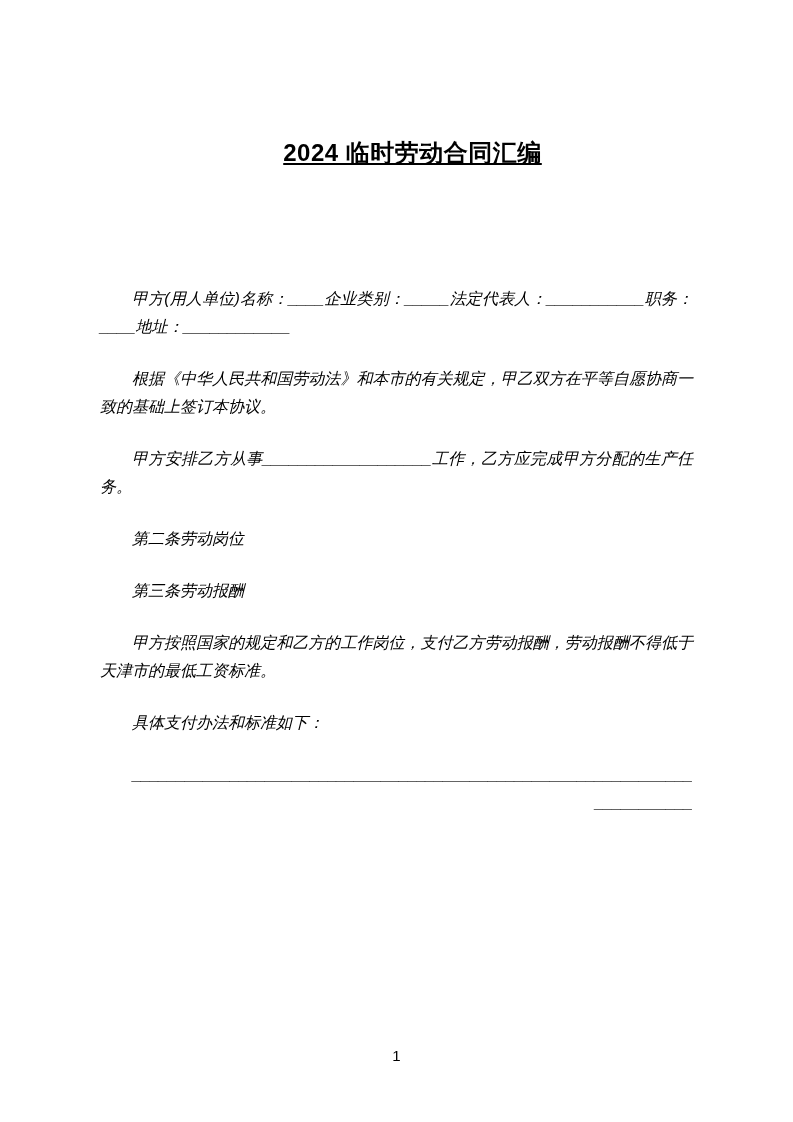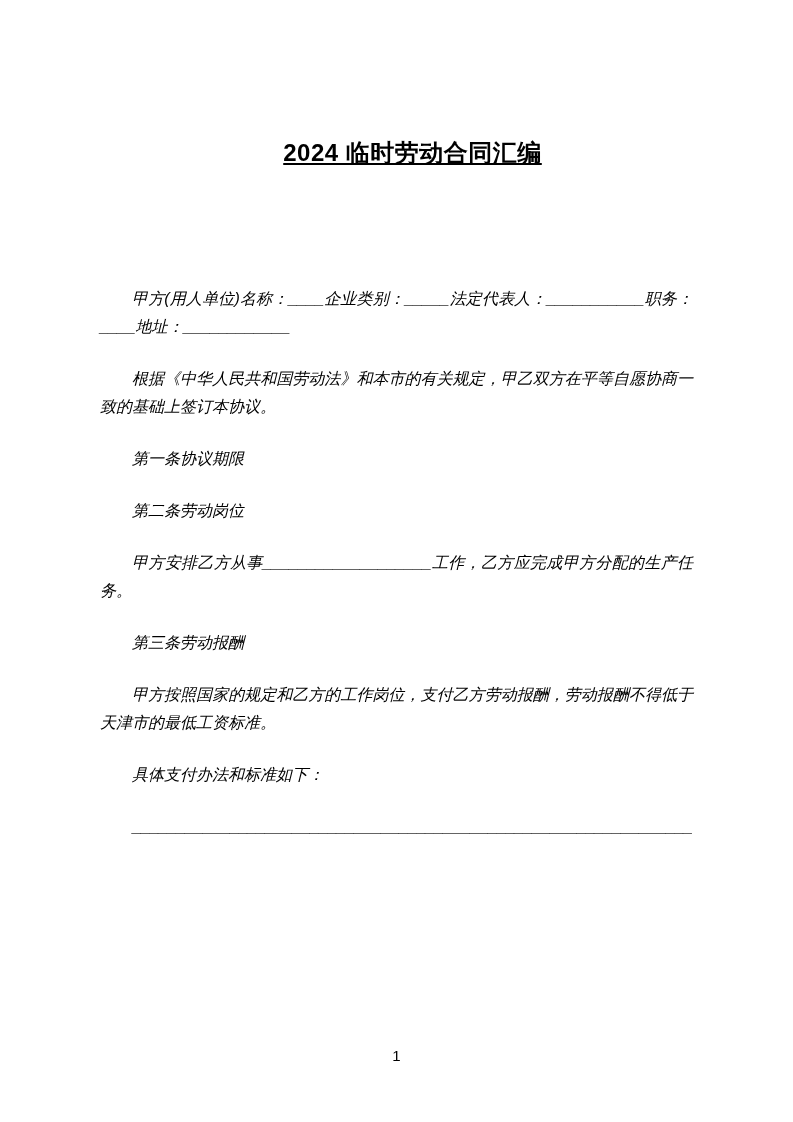--- a/index.html
+++ b/index.html
@@ -68,33 +68,33 @@
 
   <h1 class="doc-title">2024 临时劳动合同汇编</h1>
 
   <div class="doc-content">
 
     <p>甲方(用人单位)名称：____企业类别：_____法定代表人：___________职务：____地址：____________</p>
 
 
     <p>根据《中华人民共和国劳动法》和本市的有关规定，甲乙双方在平等自愿协商一致的基础上签订本协议。</p>
 
-    <p>第一条协议期限</p>
 
 
+    <p>甲方安排乙方从事___________________工作，乙方应完成甲方分配的生产任务。</p>
+
     <p>第二条劳动岗位</p>
-
-    <p>甲方安排乙方从事___________________工作，乙方应完成甲方分配的生产任务。</p>
 
     <p>第三条劳动报酬</p>
 
     <p>甲方按照国家的规定和乙方的工作岗位，支付乙方劳动报酬，劳动报酬不得低于天津市的最低工资标准。</p>
 
     <p>具体支付办法和标准如下：</p>
 
     <p class="blank-line">_______________________________________________________________</p>
 
+    <p class="blank-line no-indent">___________</p>
 
   </div>
 
   <div class="page-number">1</div>
 
 </div>
 
 </body></html>

